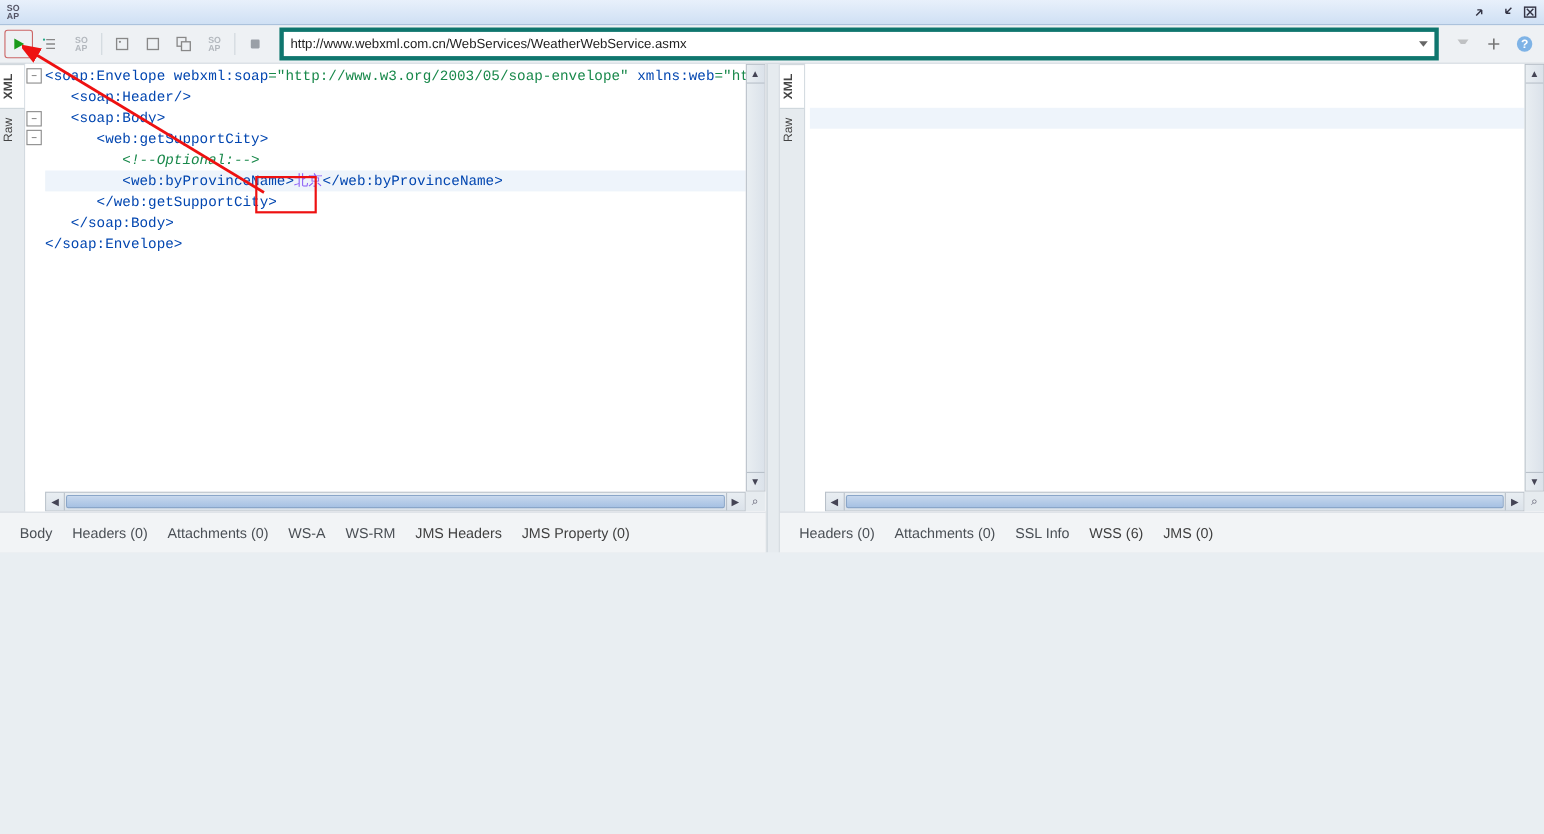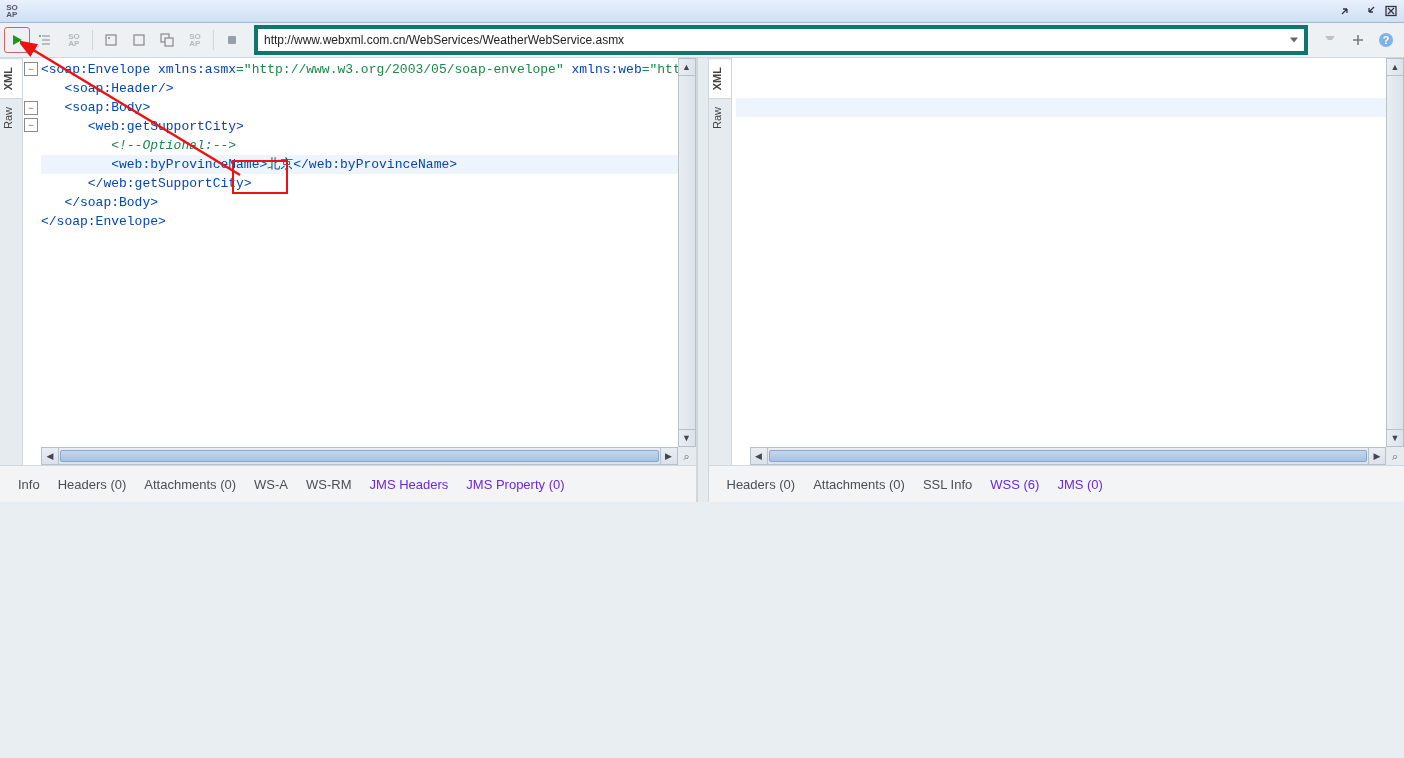--- a/index.html
+++ b/index.html
@@ -29,36 +29,36 @@
   .side-tab.active{background:#fff;font-weight:bold;}
   .editor{flex:1;background:#fff;position:relative;overflow:hidden;}
   .gutter{position:absolute;left:0;top:0;bottom:18px;width:16px;background:#fff;}
   .fold{display:flex;align-items:center;justify-content:center;width:12px;height:12px;border:1px solid #8a8a8a;font-size:9px;line-height:9px;color:#555;margin:3px auto;cursor:pointer;}
   .code{position:absolute;left:18px;right:18px;top:2px;bottom:18px;font-family:Consolas,"Courier New",monospace;font-size:13px;line-height:19px;white-space:pre;overflow:hidden;}
   .code .hl{background:#eef4fb;display:inline-block;}
   .t{color:#0246b0;}
   .a{color:#0246b0;}
   .v{color:#18884a;}
   .c{color:#18884a;font-style:italic;}
-  .txt{color:#0c4a6e;}
+  .txt{color:#8b5cf6;}
   
   .hscroll{position:absolute;left:18px;right:18px;bottom:0;height:18px;background:linear-gradient(#e9eef2,#dbe2ea);border:1px solid #b8c0c9;box-sizing:border-box;}
   .hscroll .thumb{position:absolute;top:2px;bottom:2px;left:18px;right:18px;background:linear-gradient(#c6d7ed,#a6c1e3);border:1px solid #8aa6c9;border-radius:2px;}
   .hscroll .arrow{position:absolute;top:0;bottom:0;width:16px;display:flex;align-items:center;justify-content:center;font-size:9px;color:#445;}
   .hscroll .arrow.l{left:0;border-right:1px solid #b8c0c9;}
   .hscroll .arrow.r{right:0;border-left:1px solid #b8c0c9;}
   .vscroll{position:absolute;right:0;top:0;bottom:18px;width:18px;background:linear-gradient(90deg,#e9eef2,#dbe2ea);border:1px solid #b8c0c9;box-sizing:border-box;}
   .vscroll .arrow{position:absolute;left:0;right:0;height:16px;display:flex;align-items:center;justify-content:center;font-size:9px;color:#445;}
   .vscroll .arrow.t{top:0;border-bottom:1px solid #b8c0c9;}
   .vscroll .arrow.b{bottom:0;border-top:1px solid #b8c0c9;}
   .corner{position:absolute;right:0;bottom:0;width:18px;height:18px;background:#e6ebef;display:flex;align-items:center;justify-content:center;font-size:11px;color:#667;}
   
   .bottom-tabs{height:36px;background:#f2f4f6;border-top:1px solid #d2d8de;display:flex;align-items:center;padding:0 18px;gap:18px;font-size:13px;}
   .b-tab{color:#4a4f55;cursor:pointer;white-space:nowrap;}
-  .b-tab.disabled{color:#6d28d9;}
+  .b-tab.disabled{color:#404040;}
   .pane .bottom-tabs{border-top:1px solid #d2d8de;}
   .status{height:28px;background:#edf0f3;border-top:1px solid #d2d8de;display:flex;align-items:center;justify-content:flex-end;padding:0 12px;gap:8px;}
   .status .box{width:85px;height:18px;border:1px solid #c6ccd2;background:#fff;}
   .status .pos{font-size:12px;color:#333;min-width:50px;text-align:right;}
   
   .anno{position:absolute;pointer-events:none;}
   .red-box{border:2px solid #e11;}
   svg.arrow{position:absolute;}
   
   .divider{width:10px;background:#e6ebef;border-left:1px solid #cfd6dc;border-right:1px solid #cfd6dc;cursor:col-resize;}
@@ -161,21 +161,21 @@
           <div class="side-tab active">XML</div>
           <div class="side-tab">Raw</div>
         </div>
         <div class="editor">
           <div class="gutter">
             <div class="fold" style="margin-top:4px;">−</div>
             <div style="height:19px;"></div>
             <div class="fold">−</div>
             <div class="fold">−</div>
           </div>
-          <div class="code"><span class="t">&lt;soap:Envelope</span><span class="a"> xmlns:asmx</span><span class="v">="http://www.w3.org/2003/05/soap-envelope"</span><span class="a"> xmlns:web</span><span class="v">="http://WebXml.com.cn/"</span>
+          <div class="code"><span class="t">&lt;soap:Envelope</span><span class="a"> webxml:soap</span><span class="v">="http://www.w3.org/2003/05/soap-envelope"</span><span class="a"> xmlns:web</span><span class="v">="http://WebXml.com.cn/"</span>
 <span class="t">   &lt;soap:Header/&gt;</span>
 <span class="t">   &lt;soap:Body&gt;</span>
 <span class="t">      &lt;web:getSupportCity&gt;</span>
 <span class="c">         &lt;!--Optional:--&gt;</span>
 <span class="hl" style="width:100%"><span class="t">         &lt;web:byProvinceName&gt;</span><span class="txt">北京</span><span class="t">&lt;/web:byProvinceName&gt;</span></span>
 <span class="t">      &lt;/web:getSupportCity&gt;</span>
 <span class="t">   &lt;/soap:Body&gt;</span>
 <span class="t">&lt;/soap:Envelope&gt;</span></div>
           <div class="vscroll">
             <div class="arrow t">▲</div>
@@ -183,21 +183,21 @@
           </div>
           <div class="hscroll">
             <div class="arrow l">◀</div>
             <div class="thumb"></div>
             <div class="arrow r">▶</div>
           </div>
           <div class="corner">⌕</div>
         </div>
       </div>
       <div class="bottom-tabs">
-        <span class="b-tab">Info</span>
+        <span class="b-tab">Body</span>
         <span class="b-tab">Headers (0)</span>
         <span class="b-tab">Attachments (0)</span>
         <span class="b-tab">WS-A</span>
         <span class="b-tab">WS-RM</span>
         <span class="b-tab disabled">JMS Headers</span>
         <span class="b-tab disabled">JMS Property (0)</span>
       </div>
     </div>
 
     <div class="divider"></div>

